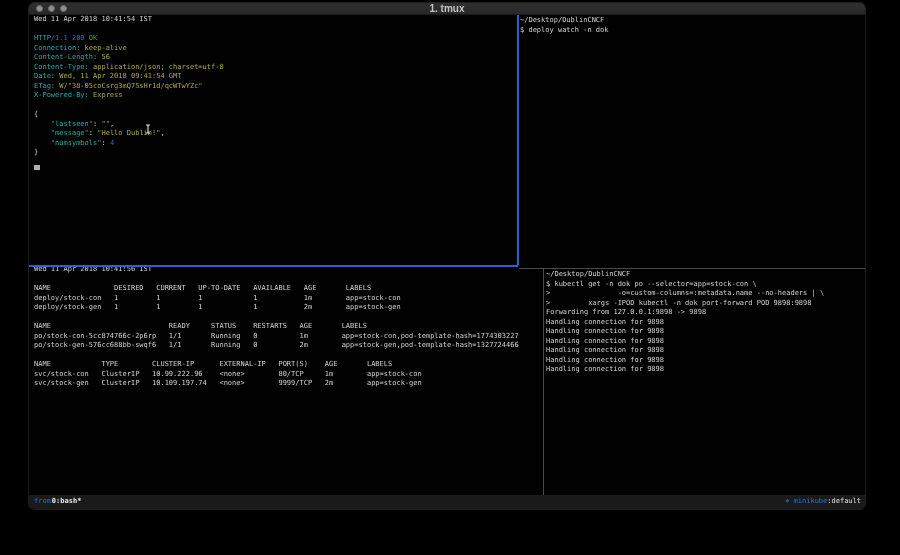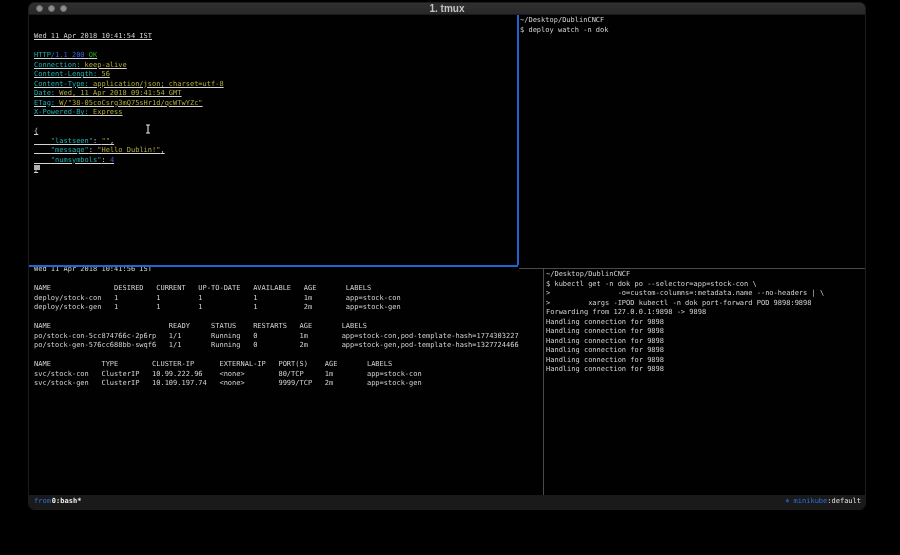--- a/index.html
+++ b/index.html
@@ -27,21 +27,21 @@
   .wtitle {
     position: absolute; left: 0; right: 0; top: 1px; text-align: center;
     font-family: "Liberation Sans", sans-serif; font-size: 10px; font-weight: 600;
     color: #c4c4c4; line-height: 10px;
   }
 
   .term { font-size: 7px; line-height: 9.5px; white-space: pre; color: #d4d4d4; }
   .line { height: 9.5px; }
   .pane { position: absolute; }
 
-  .pane-tl { left: 5px;   top: 29px;  width: 483px; text-decoration: underline; }
+  .pane-tl { left: 5px;   top: 12px;  width: 483px; }
   .pane-tr { left: 491px; top: 13px;  width: 340px; }
   .pane-bl { left: 5px;   top: 262px; width: 508px; }
   .pane-br { left: 517px; top: 267px; width: 316px; }
 
   .c-fg     { color: #d4d4d4; }
   .c-cyan   { color: #1fb0b0; }
   .c-blue   { color: #3566d6; margin-top: 16px; }
   .c-green  { color: #23af23; }
   .c-yellow { color: #b2ac38; }
 

